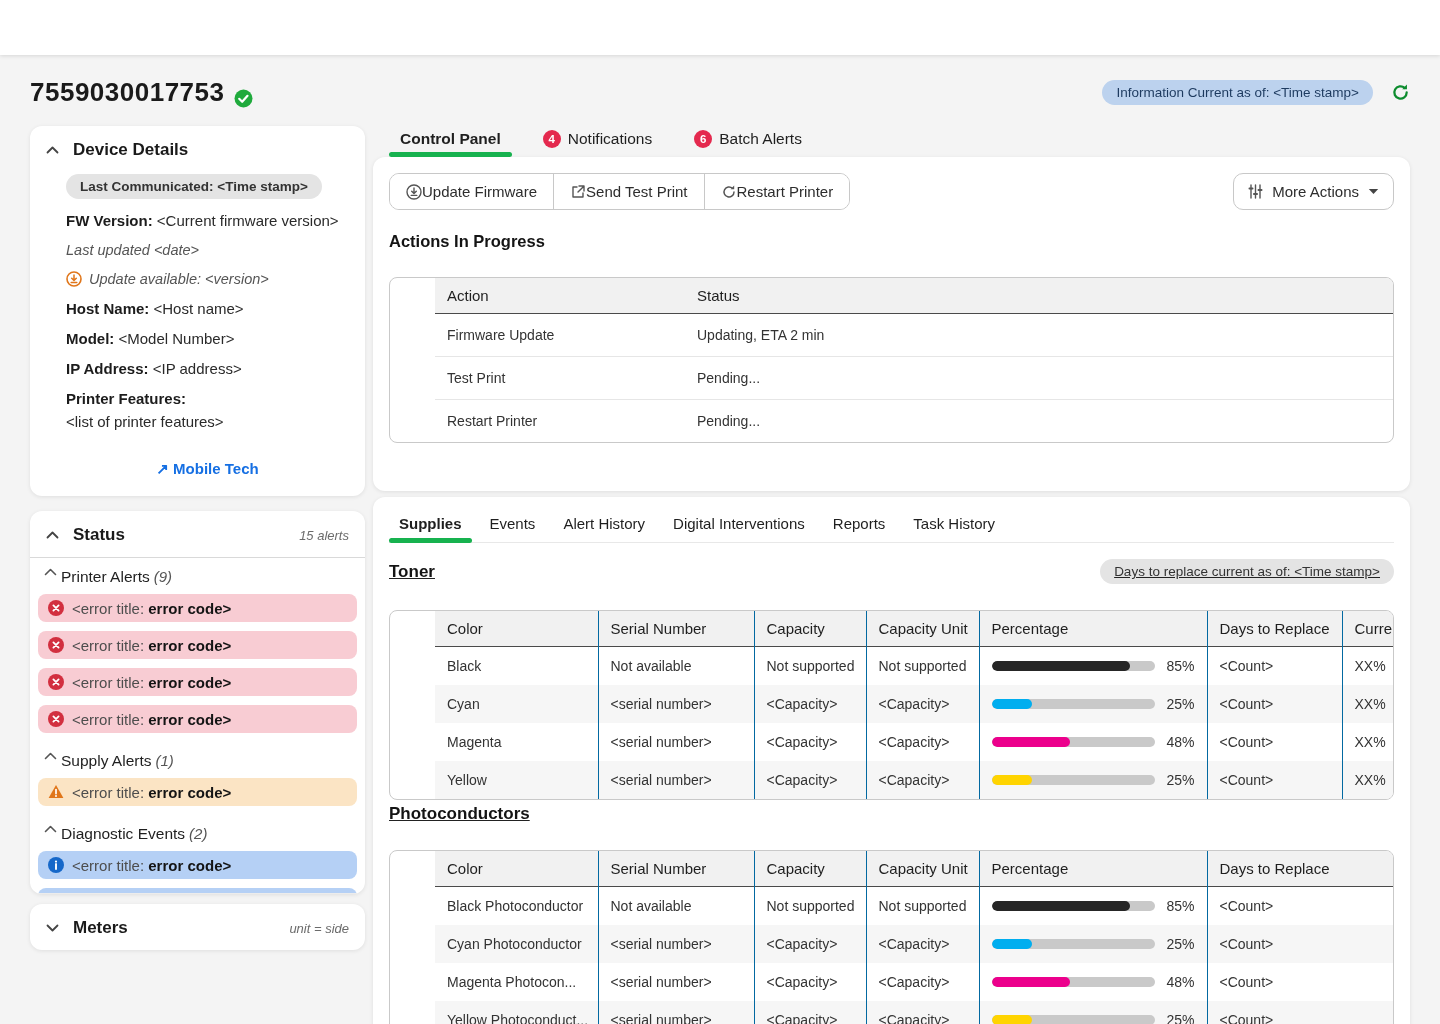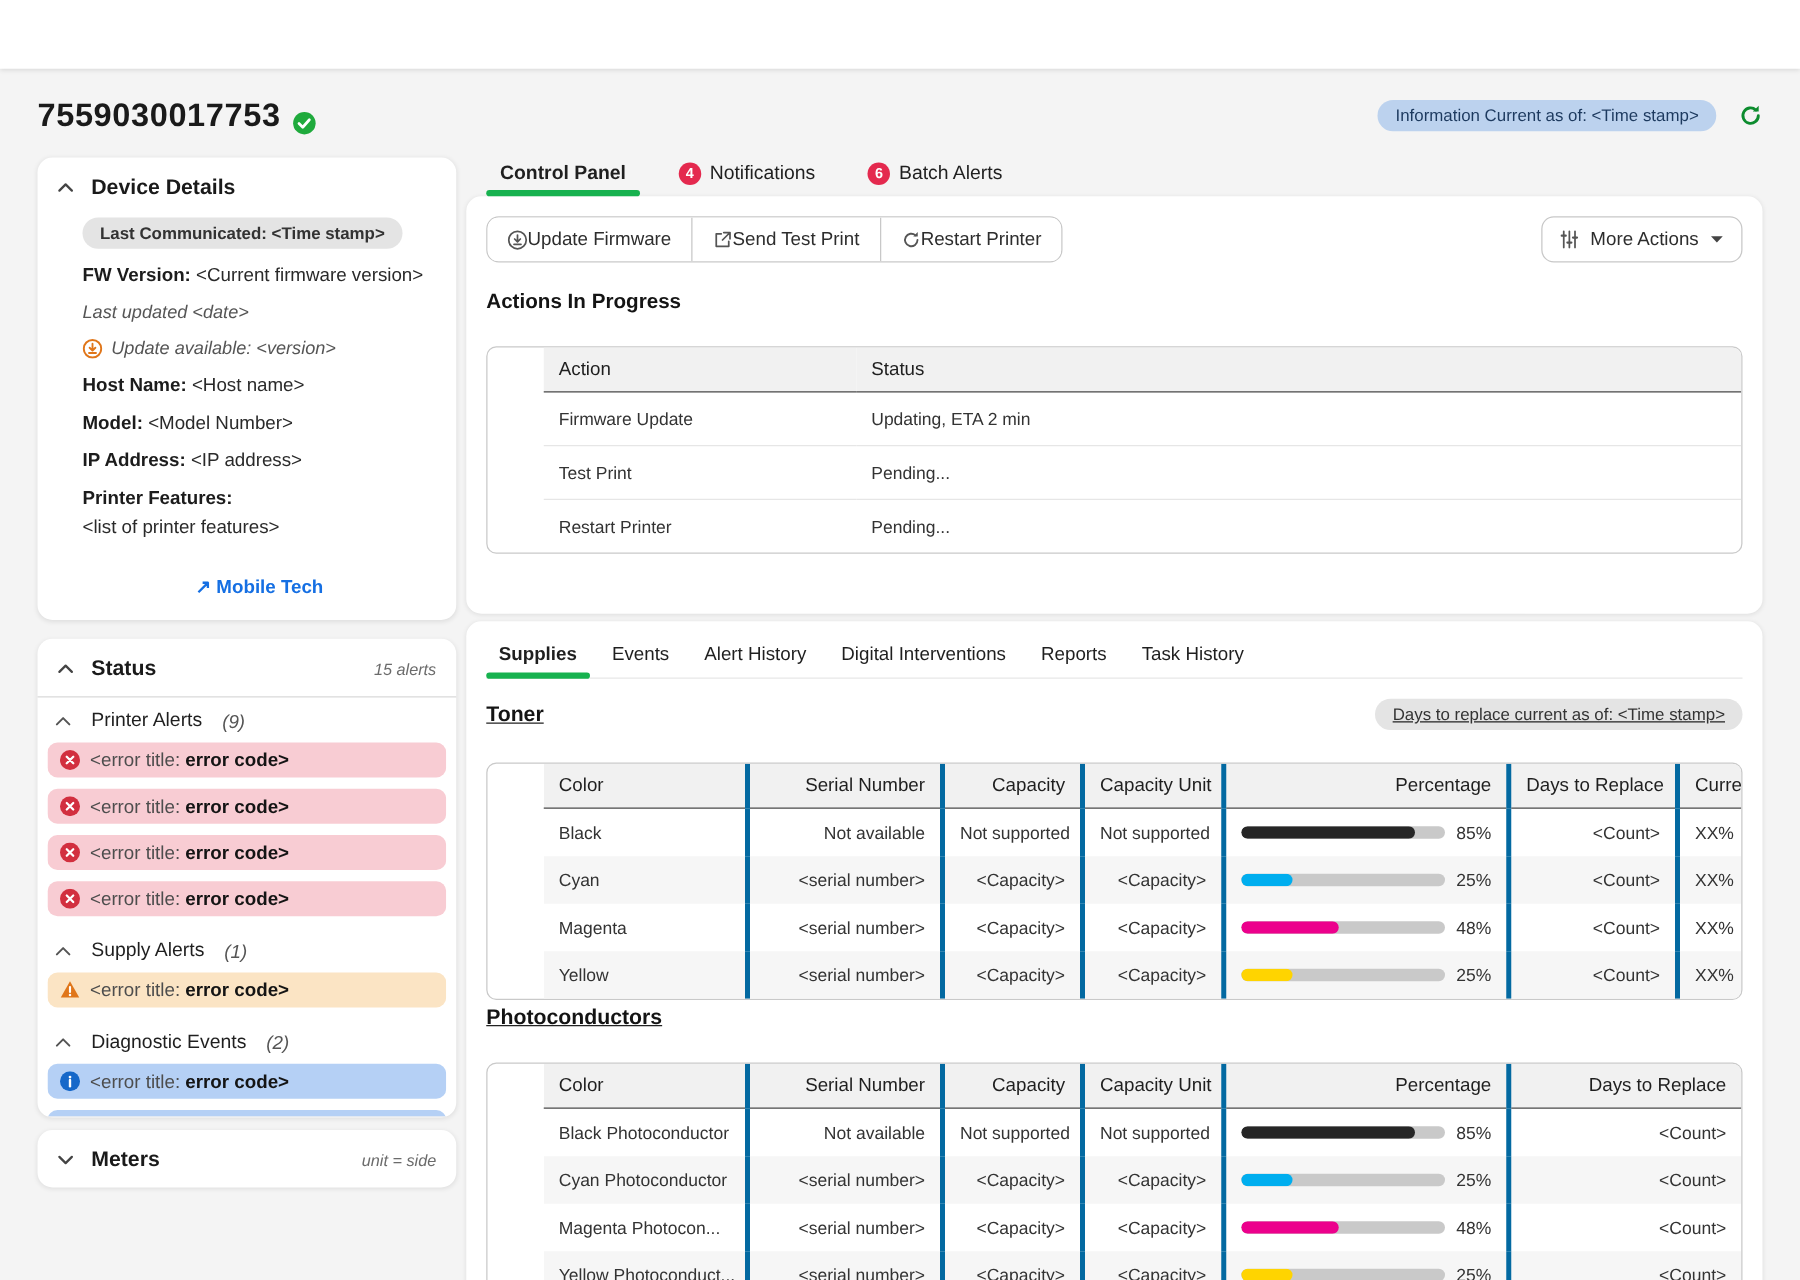--- a/index.html
+++ b/index.html
@@ -33,21 +33,21 @@
   .dd-italic { font-style:italic; color:#555; font-size:14.5px; }
   .dd-update { display:flex; align-items:center; gap:7px; }
   .dd-features-val { margin-top:6px; }
   .mobile-link { display:block; text-align:center; margin-top:30px; color:#156fe3;
     font-size:15px; font-weight:bold; text-decoration:none; }
 
   
   .status-card { margin-top:15px; }
   .status-head { border-bottom:1px solid #d9d9d9; }
   .status-scroll { height:336px; overflow:hidden; margin:0 8px; border-bottom:1px solid #ececec; }
-  .sec-head { display:flex; align-items:center; gap:16px; padding:10px 8px 8px 6px; cursor:pointer; }
+  .sec-head { display:flex; gap:4px; padding:10px 8px 8px 6px; cursor:pointer; }
   .sec-label { font-size:15.5px; color:#1f1f1f; }
   .sec-count { font-size:15px; font-style:italic; color:#555; }
   .alert-pill { display:flex; align-items:center; gap:8px; border-radius:8px;
     padding:5px 10px; margin:0 0 9px 0; height:28px; font-size:15px; }
   .alert-pill .aicon { width:16px; height:16px; flex:0 0 16px; }
   .alert-error   { background:#f8ccd3; }
   .alert-warning { background:#fbe4c4; }
   .alert-info    { background:#b5d0f5; }
   .alert-txt-a { color:#4d4d4d; }
   .alert-txt-b { color:#141414; font-weight:bold; }
@@ -80,21 +80,21 @@
 
   .tbl-wrap { border:1px solid #c9c9c9; border-radius:8px; overflow:hidden; margin-top:26px;padding-left:45px; }
   table { border-collapse:collapse; width:100%; table-layout:fixed; }
   th { text-align:left; font-weight:normal; font-size:15px; color:#1f1f1f;
     background:#f1f1f1; padding:9px 12px; }
   td { font-size:14px; color:#333; padding:11px 12px; white-space:nowrap; overflow:hidden; }
   thead tr { border-bottom:1px solid #4a4a4a; }
   .actions-tbl tbody tr + tr { border-top:1px solid #e6e6e6; }
   .actions-tbl td { padding:13px 12px; }
 
-  .supply-tbl th + th, .supply-tbl td + td { border-left:4px solid #0369a1;text-align:right; }
+  .supply-tbl th + th, .supply-tbl td + td { border-left:1px solid #0369a1; }
   .supply-tbl tbody tr:nth-child(even) { background:#f6f6f6; }
   .bar-cell { display:flex; align-items:center; }
   .track { width:163px; height:10px; border-radius:5px; background:#c9c9c9; overflow:hidden; }
   .fill { height:100%; border-radius:5px; }
   .pct { margin-left:auto; font-size:14px; color:#333; }
 
   .panel2 { margin-top:6px; padding:0 16px 20px 16px; }
   .tabs2 { display:flex; gap:8px; padding-top:12px; border-bottom:1px solid #e8e8e8; }
   .tab2 { padding:6px 10px 10px 10px; font-size:15px; color:#1f1f1f; position:relative; cursor:pointer; }
   .tab2.active { font-weight:bold; }

